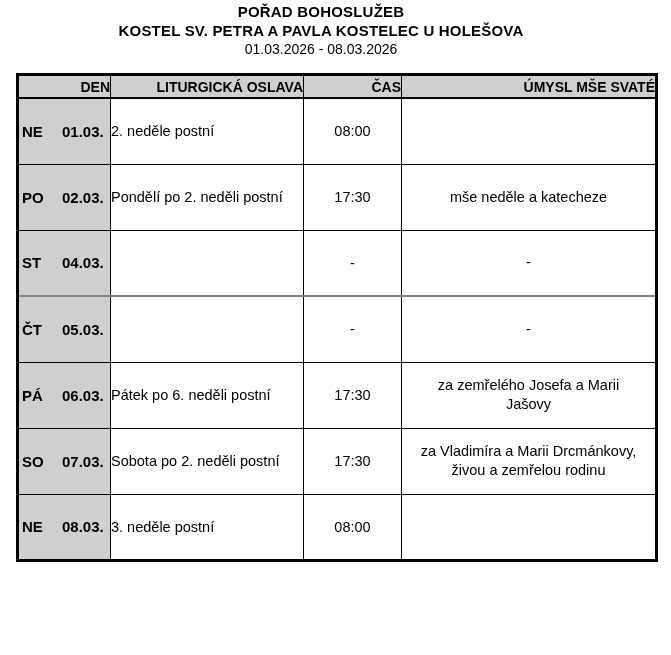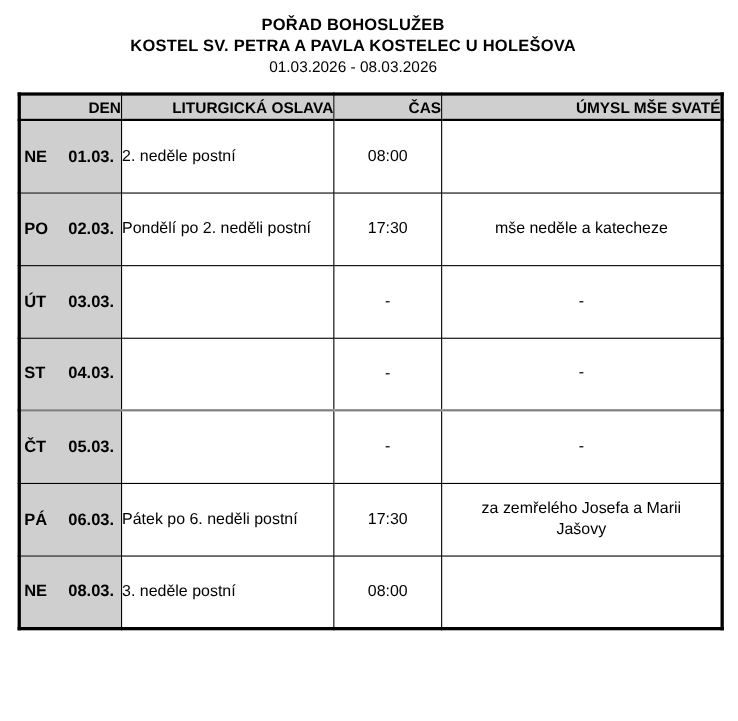--- a/index.html
+++ b/index.html
@@ -1,20 +1,20 @@
 <!DOCTYPE html>
 <html style="--cell-bg: #CFCFCF; --break-line: #808080;"><head>
 <meta charset="utf-8">
 <style>
   html,body { margin:0; padding:0; }
   body {
     width:671px; height:655px; background:#ffffff; color:#000000;
     font-family:"Liberation Sans", sans-serif; overflow:hidden;
   }
-  .titles { width:642px; text-align:center; padding-top:13px; }
+  .titles { width:642px; text-align:center; padding-top:2px; }
   .title-main, .title-sub { font-weight:bold; font-size:15px; line-height:19px; letter-spacing:0.2px; }
   .date-range { font-size:14px; line-height:19px; }
 
   table.schedule {
     border-collapse:collapse; table-layout:fixed;
     margin:14px 0 0 16px; width:642px;
     border:3px solid #000;
   }
   th, td { border:1px solid #000; vertical-align:middle; padding:0; overflow:hidden; }
   thead th {
@@ -63,45 +63,46 @@
       <td class="cel">2. neděle postní</td>
       <td class="time">08:00</td>
       <td class="int"></td>
     </tr>
     <tr>
       <td class="day"><span class="day-abbr">PO</span><span>02.03.</span></td>
       <td class="cel">Pondělí po 2. neděli postní</td>
       <td class="time">17:30</td>
       <td class="int">mše neděle a katecheze</td>
     </tr>
-    <tr>
-      <td class="day"><span class="day-abbr">ÚT</span><span>03.03.</span></td>
-      <td class="cel"></td>
-      <td class="time">-</td>
-      <td class="int">-</td>
-    </tr>
     <tr class="pagebreak">
       <td class="day"><span class="day-abbr">ST</span><span>04.03.</span></td>
       <td class="cel"></td>
       <td class="time">-</td>
       <td class="int">-</td>
     </tr>
     <tr>
       <td class="day"><span class="day-abbr">ČT</span><span>05.03.</span></td>
       <td class="cel"></td>
       <td class="time">-</td>
       <td class="int">-</td>
     </tr>
     <tr>
       <td class="day"><span class="day-abbr">PÁ</span><span>06.03.</span></td>
       <td class="cel">Pátek po 6. neděli postní</td>
       <td class="time">17:30</td>
       <td class="int">za zemřelého Josefa a Marii
 Jašovy</td>
     </tr>
     <tr>
+      <td class="day"><span class="day-abbr">SO</span><span>07.03.</span></td>
+      <td class="cel">Sobota po 2. neděli postní</td>
+      <td class="time">17:30</td>
+      <td class="int">za Vladimíra a Marii Drcmánkovy,
+živou a zemřelou rodinu</td>
+    </tr>
+    <tr>
       <td class="day"><span class="day-abbr">NE</span><span>08.03.</span></td>
       <td class="cel">3. neděle postní</td>
       <td class="time">08:00</td>
       <td class="int"></td>
     </tr>
   </tbody>
 </table>
 
 </body></html>

